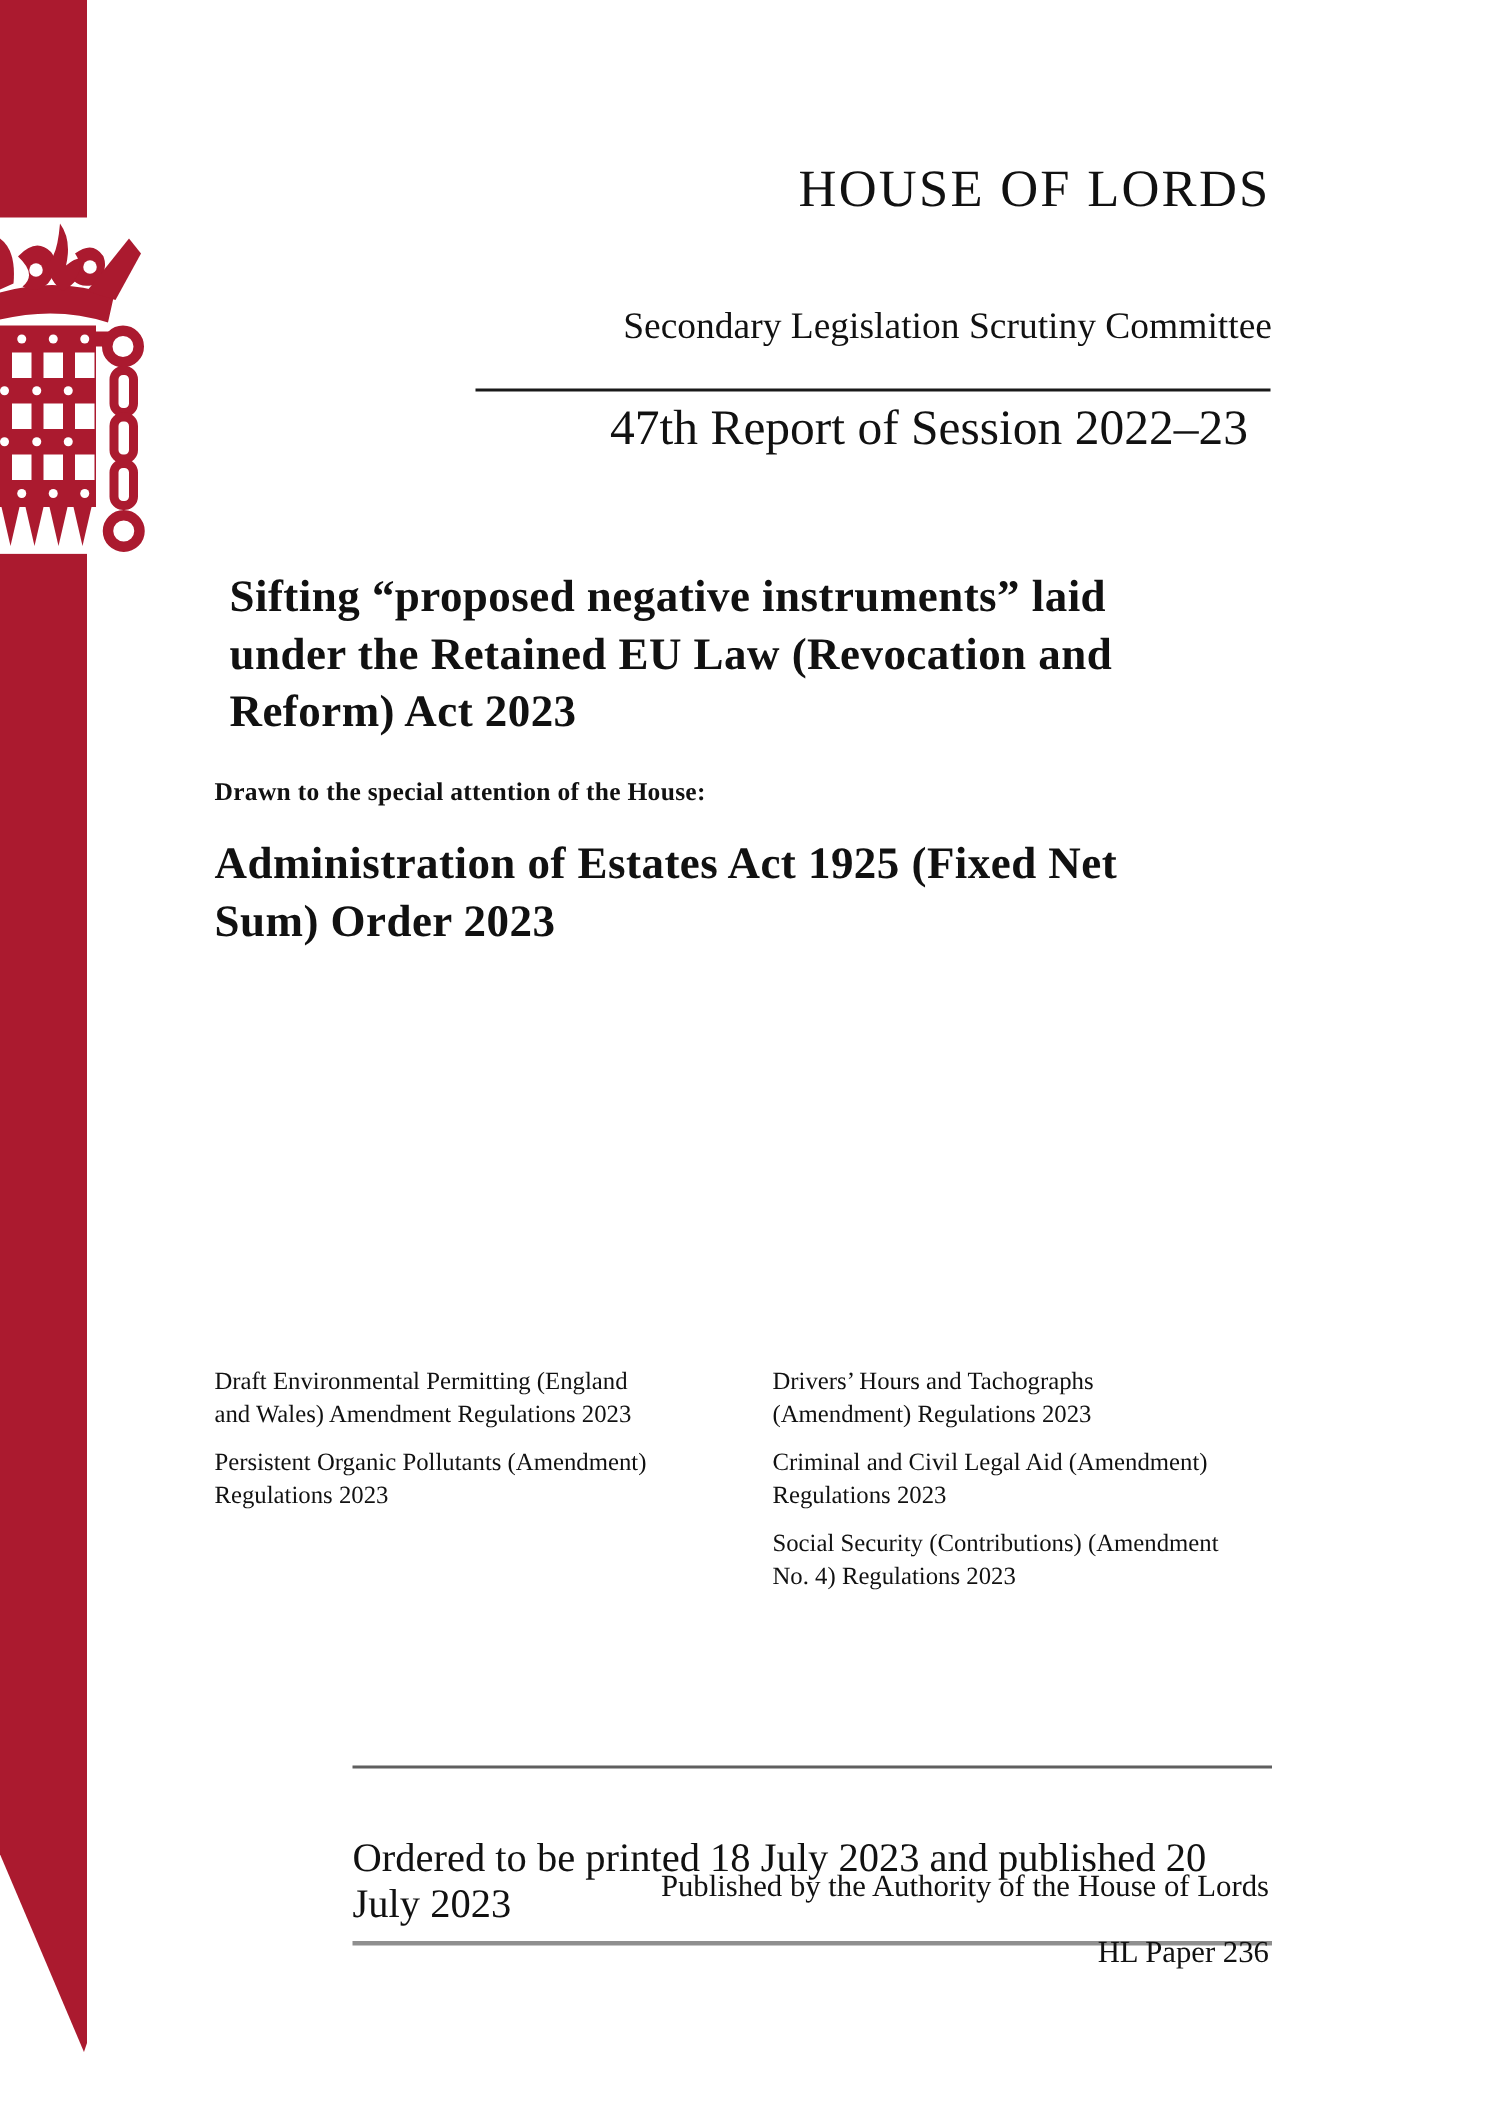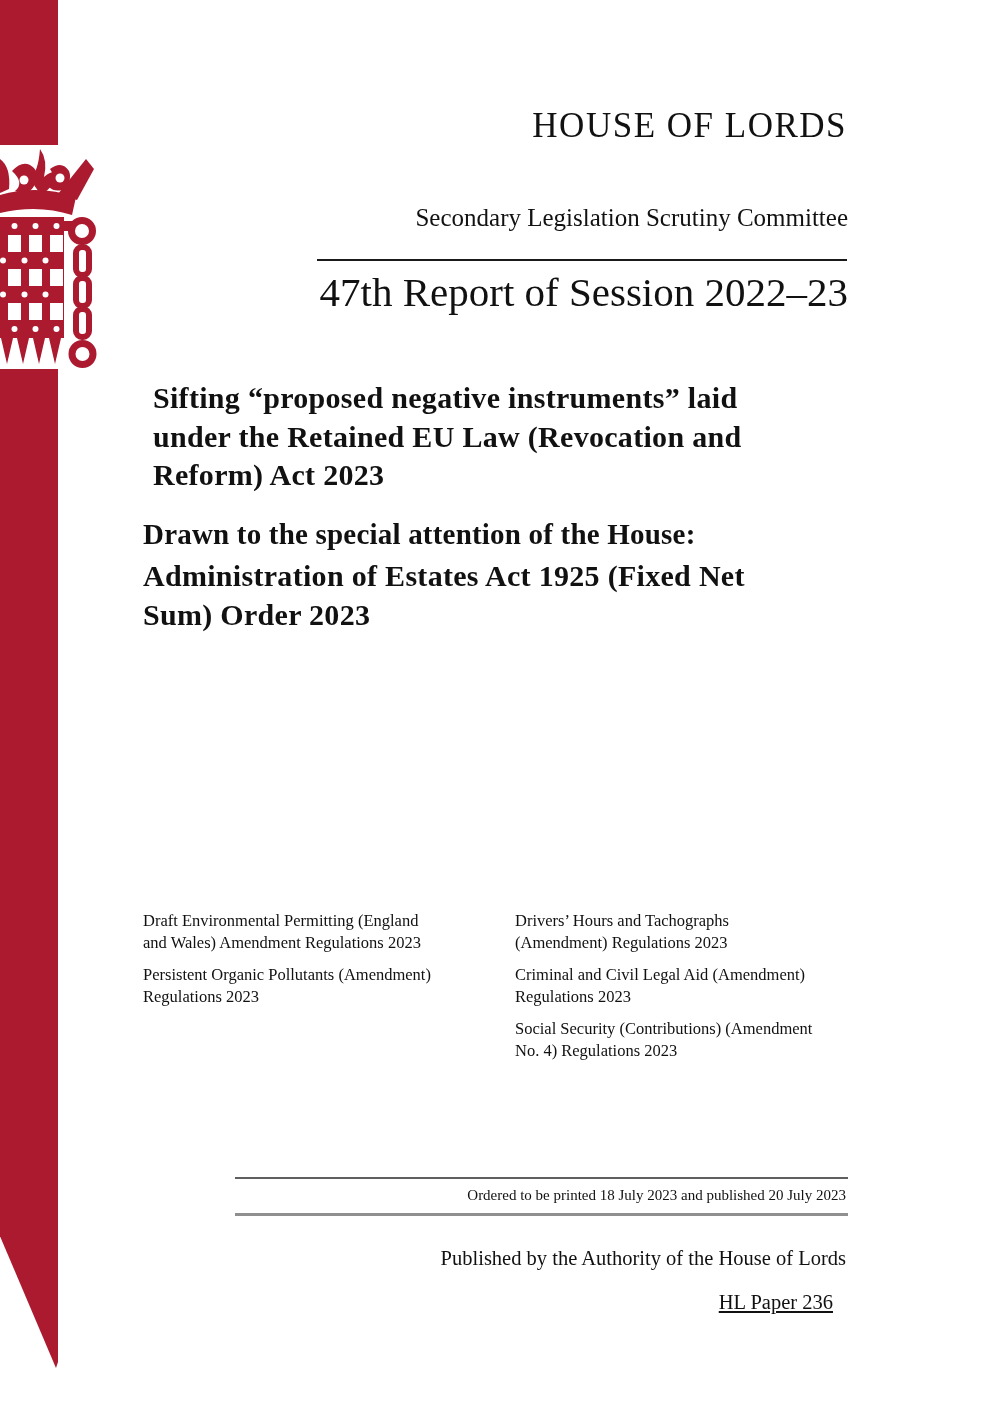--- a/index.html
+++ b/index.html
@@ -13,41 +13,41 @@
        clip-path:polygon(0 0,100% 0,100% 99.4%,96.5% 100%,0 86.8%);}
   .logo{position:absolute;left:0;top:147px;width:97px;height:236px;}
 
   
   .content{position:absolute;left:143px;top:0;width:705px;height:1131px;}
   .abs{position:absolute;}
 
   .institution{top:106px;right:1px;font-size:35px;letter-spacing:1.5px;white-space:nowrap;}
   .committee{top:204px;right:0;font-size:25px;white-space:nowrap;}
   .committee-rule{top:259px;right:1px;width:530px;height:2px;background:#1a1a1a;}
-  .report{top:268px;right:0;font-size:41px;white-space:nowrap;}
+  .report{top:268px;right:16px;font-size:33px;white-space:nowrap;}
 
   .main-title{top:379px;left:0;width:705px;font-size:30px;font-weight:bold;
               line-height:38.5px;letter-spacing:.3px;white-space:pre-line;margin-left:10px;}
-  .drawn{top:518px;left:0;font-size:29px;font-weight:bold;letter-spacing:.2px;}
+  .drawn{top:518px;left:0;font-size:17px;font-weight:bold;letter-spacing:.2px;}
   .instrument{top:557px;left:0;width:705px;font-size:30px;font-weight:bold;
               line-height:38.5px;letter-spacing:.3px;white-space:pre-line;}
 
   .includes{top:867px;left:0;font-size:26px;font-weight:bold;letter-spacing:.2px;}
   .columns{top:910px;left:0;width:705px;display:flex;gap:36px;}
   .col-left{width:344px;}
   .col-right{width:341px;}
   .columns{font-size:16.5px;line-height:21.5px;}
   .list-item{white-space:pre-line;margin-bottom:11px;}
 
   .footer-block{top:1177px;left:92px;width:613px;}
   .footer-rule-top{height:2px;background:#5f5f5f;}
   .footer-rule-bottom{height:3px;background:#8f8f8f;}
-  .printed-line{text-align:right;font-size:15px;padding:8px 2px 9px 0;}
+  .printed-line{text-align:left;font-size:27px;padding:8px 2px 9px 0;margin-top:36px;}
   .published{top:1247px;right:2px;font-size:20.5px;white-space:nowrap;}
-  .paper{top:1291px;right:15px;font-size:20.5px;white-space:nowrap;text-decoration:underline;}
+  .paper{top:1291px;right:2px;font-size:20.5px;white-space:nowrap;}
 </style>
 </head>
 <body>
 
 <div class="page">
 
   <div class="redbar-top"></div>
   <div class="redbar-bottom"></div>
 
   <svg class="logo" viewBox="0 0 97 236" width="97" height="236" xmlns="http://www.w3.org/2000/svg">

